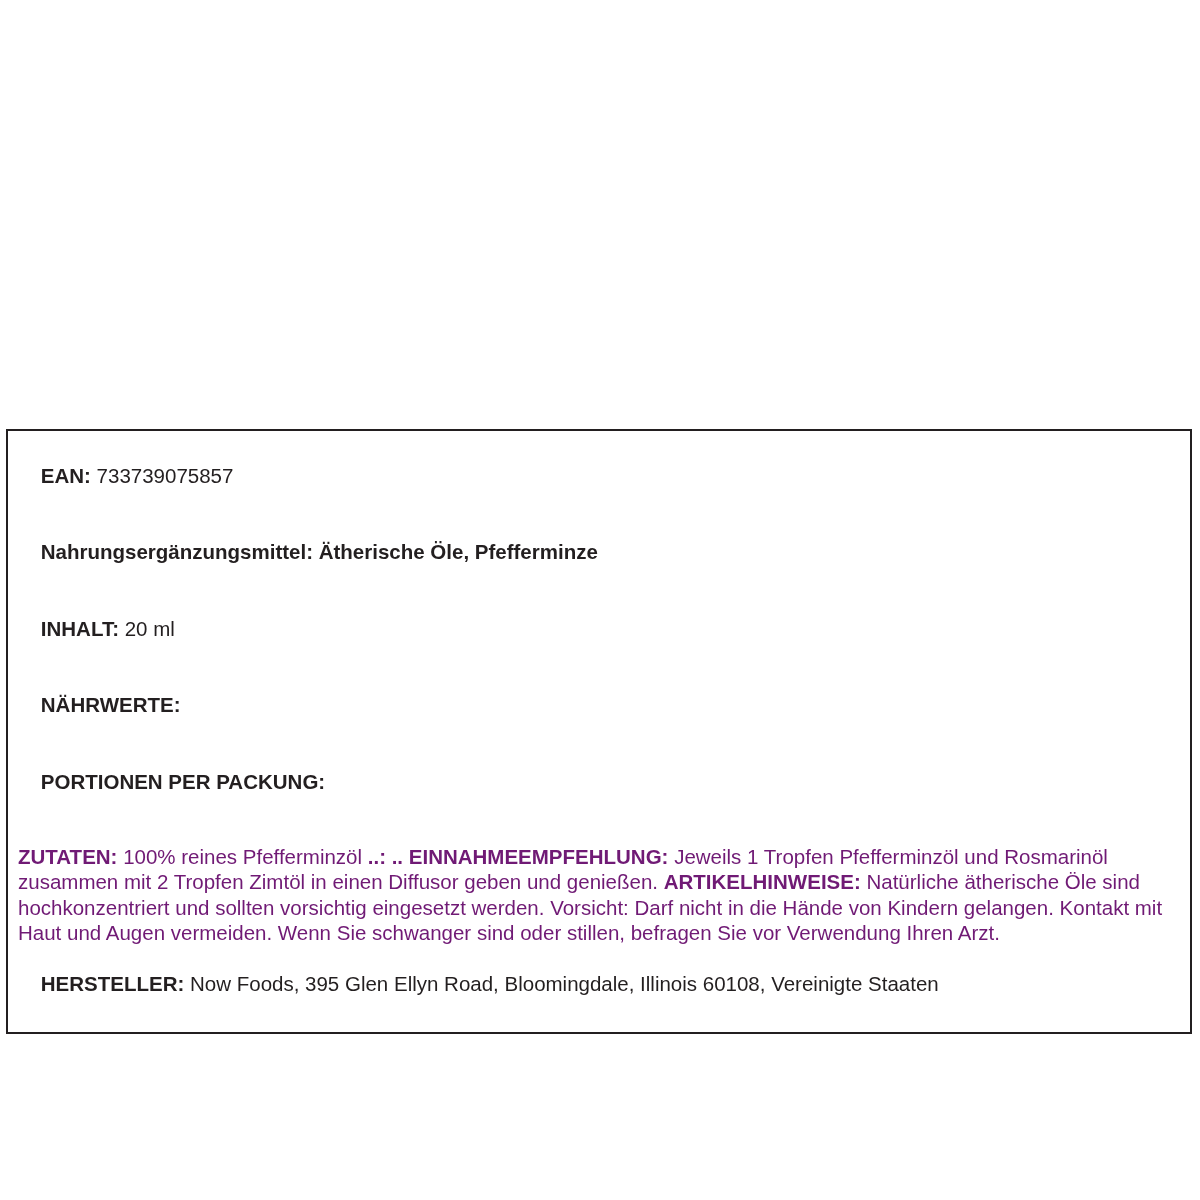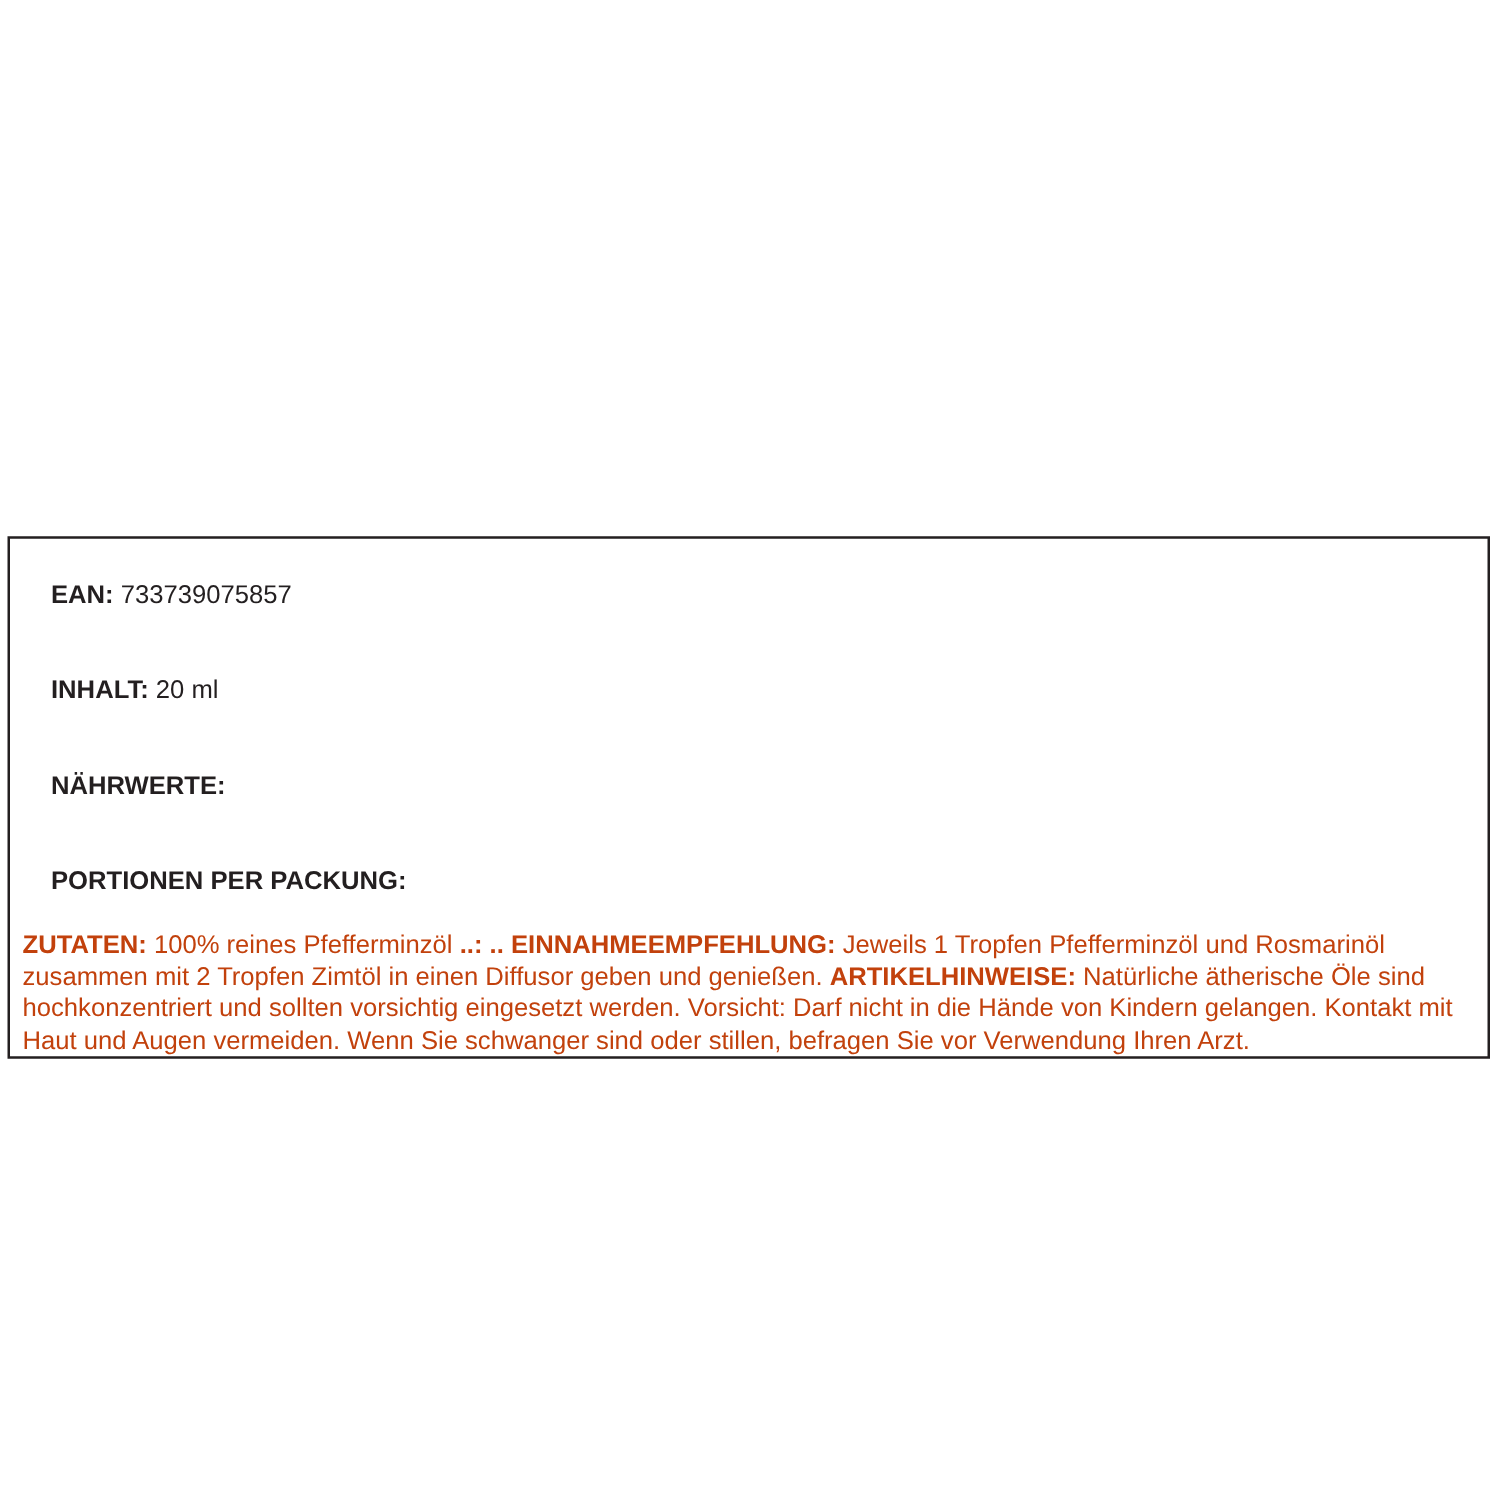--- a/index.html
+++ b/index.html
@@ -15,72 +15,79 @@
     overflow: hidden;
   }
   #label-panel {
     position: absolute;
     left: 6px;
     top: 429px;
     width: 1186px;
     box-sizing: border-box;
     border: 2px solid #231f20;
     background: #ffffff;
-    padding: 6px 10px 0 10px;
+    padding: 6px 10px 10px 10px;
   }
   .line {
     font-size: 20.5px;
     line-height: 25.5px;
     color: #231f20;
     white-space: pre-wrap;
   }
   .lbl {
     font-weight: bold;
   }
   .val {
     font-weight: normal;
   }
   .para {
     font-size: 20.5px;
     line-height: 25.5px;
-    color: #c2410c;
+    color: #701a75;
     text-align: left;
+    margin-top: 24px;
   }
   .para .lbl {
     font-weight: bold;
   }
   .sep {
     font-weight: bold;
   }
   .row {
     display: block;
   }
 </style>
 </head>
 <body>
 
 <div id="label-panel">
 
   <div class="line row">
     <span class="lbl">EAN:</span><span class="val"> <span>733739075857</span></span>
   </div>
 
+  <div class="line row">
+    <span class="lbl">Nahrungsergänzungsmittel:</span><span class="lbl"> <span>Ätherische Öle, Pfefferminze</span></span>
+  </div>
 
   <div class="line row">
     <span class="lbl">INHALT:</span><span class="val"> <span>20 ml</span></span>
   </div>
 
 
   <div class="line row">
     <span class="lbl">NÄHRWERTE:</span><span class="val"></span>
   </div>
 
   <div class="line row">
     <span class="lbl">PORTIONEN PER PACKUNG:</span><span class="val"></span>
   </div>
 
   <div class="para">
     <span class="lbl">ZUTATEN:</span><span class="val"> <span>100% reines Pfefferminzöl</span> </span><span class="sep">..: ..</span><span class="val"> </span><span class="lbl">EINNAHMEEMPFEHLUNG:</span><span class="val"> <span>Jeweils 1 Tropfen Pfefferminzöl und Rosmarinöl zusammen mit 2 Tropfen Zimtöl in einen Diffusor geben und genießen.</span> </span><span class="lbl">ARTIKELHINWEISE:</span><span class="val"> <span>Natürliche ätherische Öle sind hochkonzentriert und sollten vorsichtig eingesetzt werden. Vorsicht: Darf nicht in die Hände von Kindern gelangen. Kontakt mit Haut und Augen vermeiden. Wenn Sie schwanger sind oder stillen, befragen Sie vor Verwendung Ihren Arzt.</span></span>
   </div>
 
+  <div class="line row">
+    <span class="lbl">HERSTELLER:</span><span class="val"> <span>Now Foods, 395 Glen Ellyn Road, Bloomingdale, Illinois 60108, Vereinigte Staaten</span></span>
+  </div>
 
 
 </div>
 
 </body></html>

